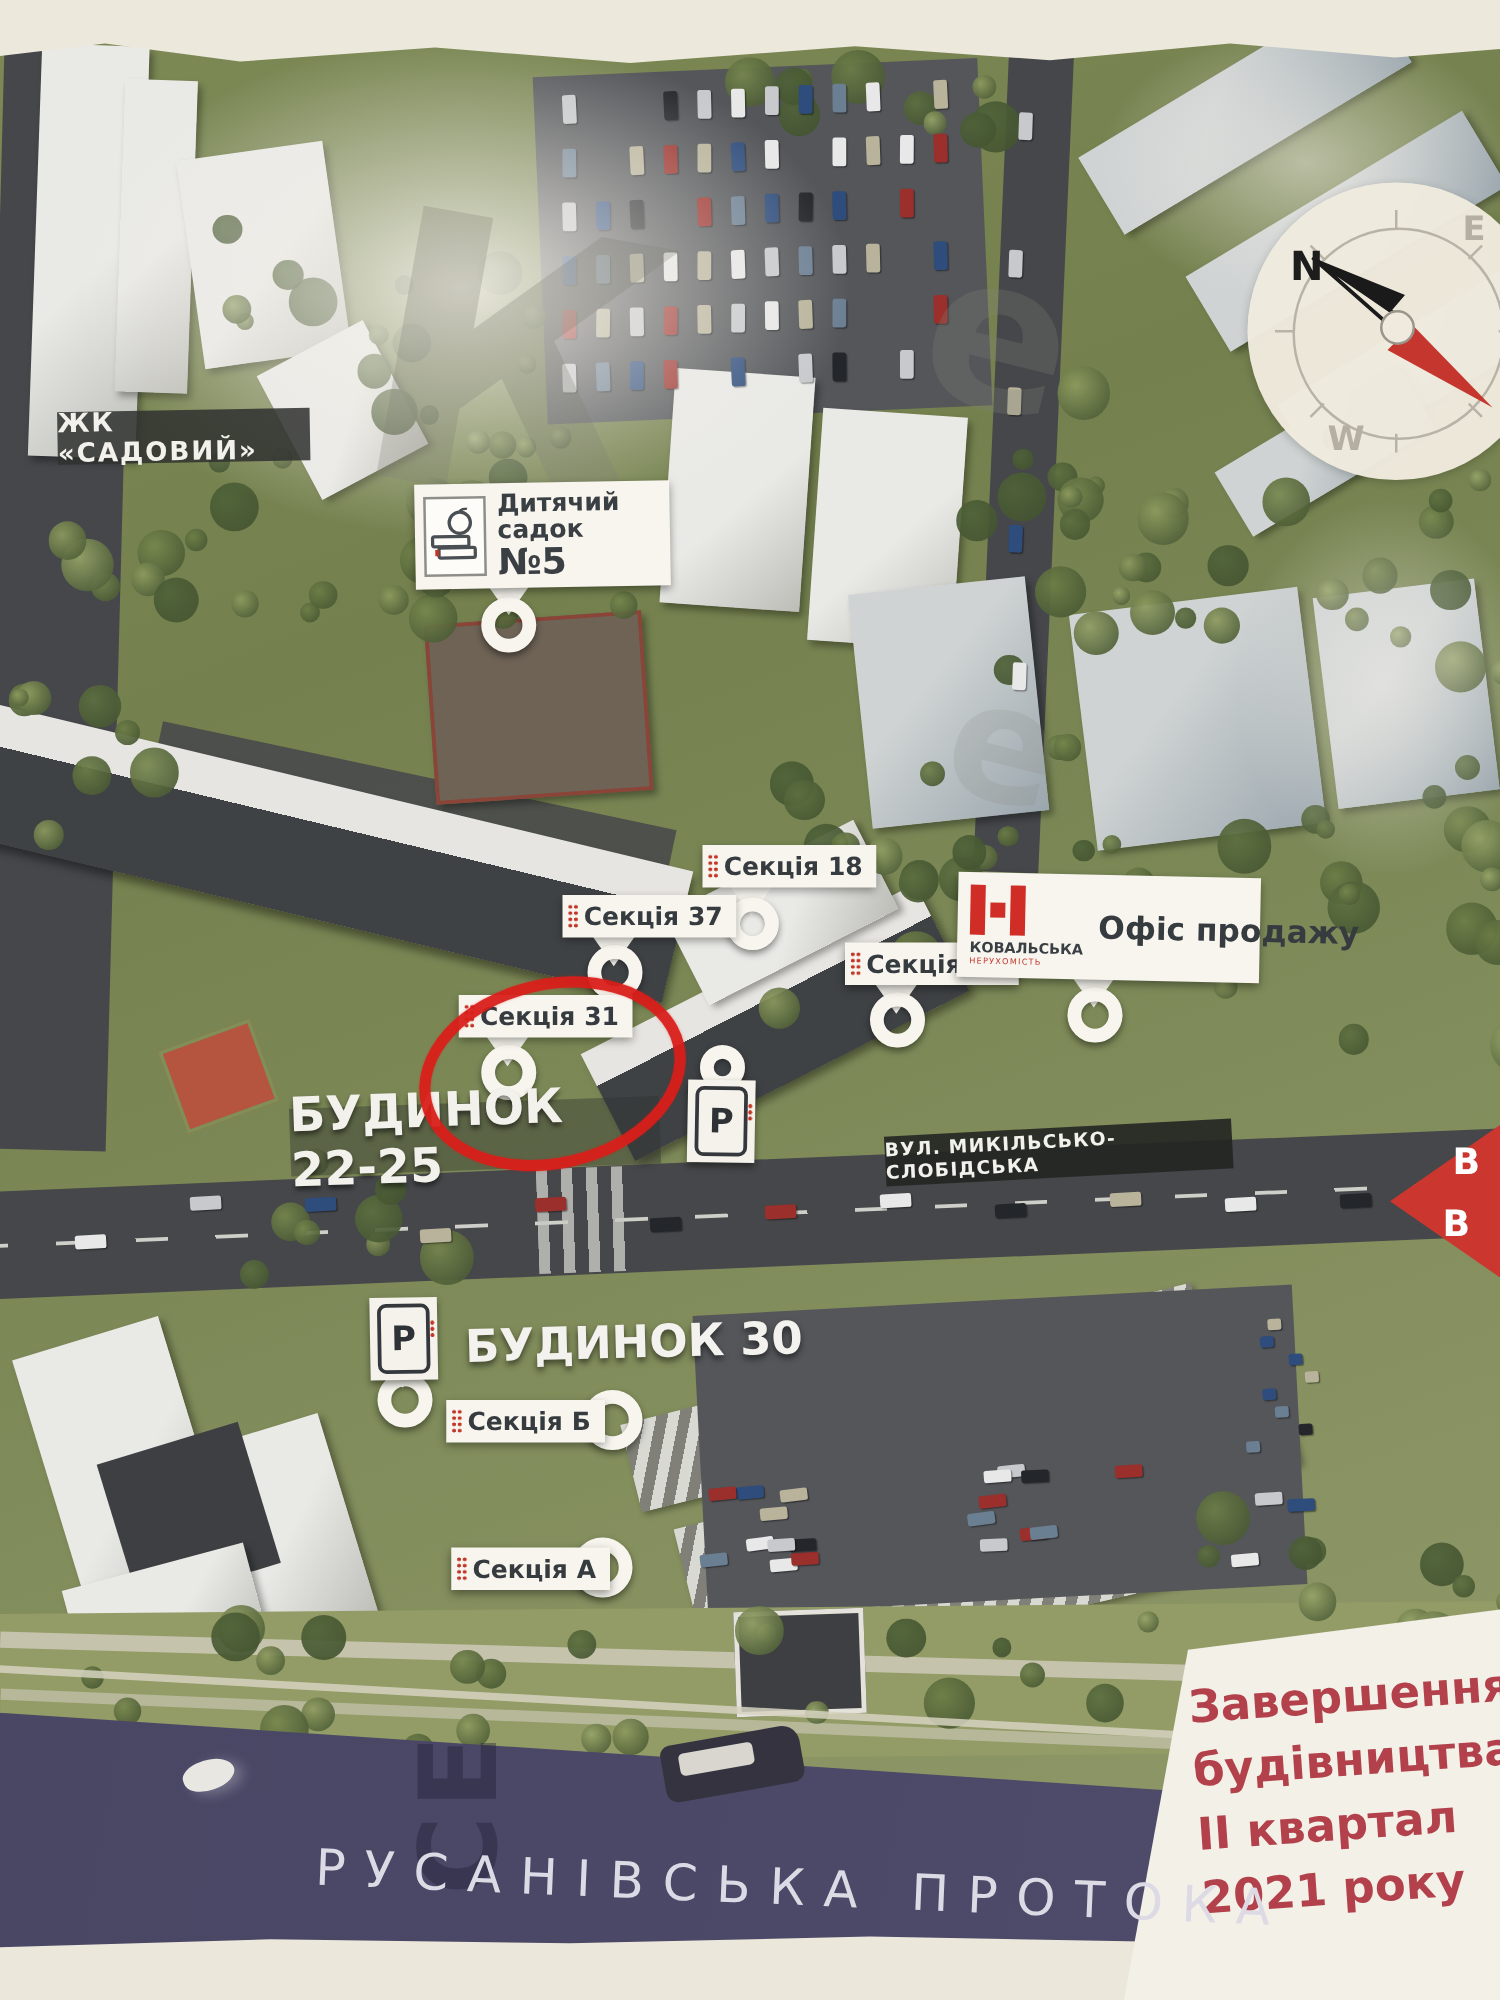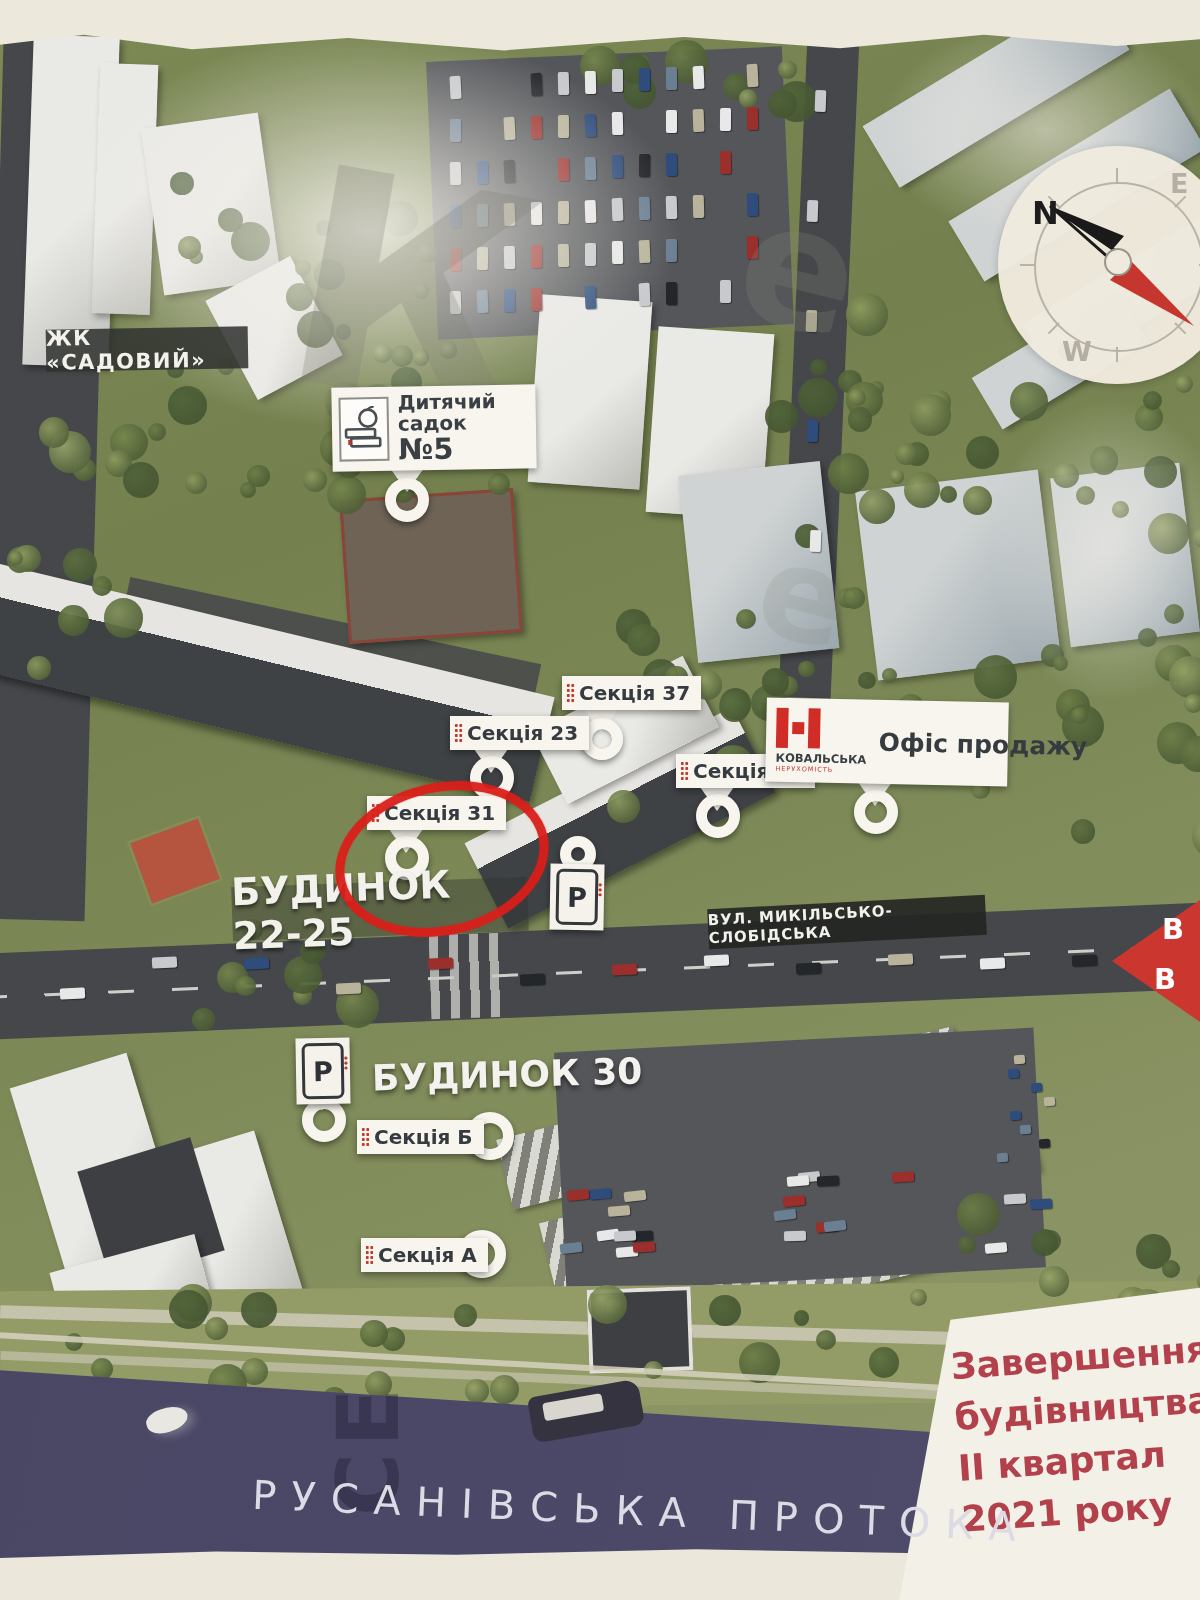--- a/index.html
+++ b/index.html
@@ -178,28 +178,28 @@
     <div id="kg-text">
       <div class="t1">Дитячий садок</div>
       <div class="t2">№5</div>
     </div>
   </div>
   <div class="tail-down" style="left:390px;top:468px;"></div>
   <div class="ring" style="left:385px;top:478px;width:22px;height:22px;"></div>
 
   <div class="label-box section" style="left:562px;top:676px;">
     <span class="dots"></span>
-    <span>Секція 37</span>
+    <span>Секція 18</span>
   </div>
   <div class="tail-down" style="left:584px;top:709px;"></div>
   <div class="ring" style="left:581px;top:718px;width:20px;height:20px;"></div>
 
   <div class="label-box section" style="left:450px;top:716px;">
     <span class="dots"></span>
-    <span>Секція 23</span>
+    <span>Секція 37</span>
   </div>
   <div class="tail-down" style="left:474px;top:749px;"></div>
   <div class="ring" style="left:470px;top:756px;width:22px;height:22px;"></div>
 
   <div class="label-box section" style="left:676px;top:754px;">
     <span class="dots"></span>
     <span>Секція 25</span>
   </div>
   <div class="tail-down" style="left:700px;top:787px;"></div>
   <div class="ring" style="left:696px;top:794px;width:22px;height:22px;"></div>

